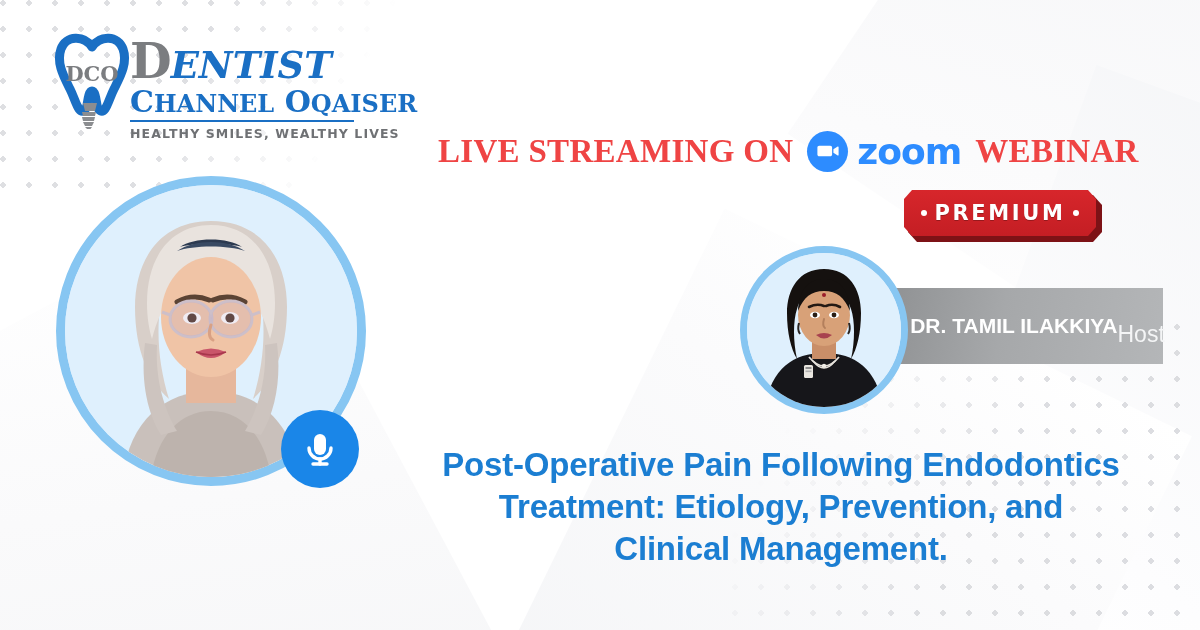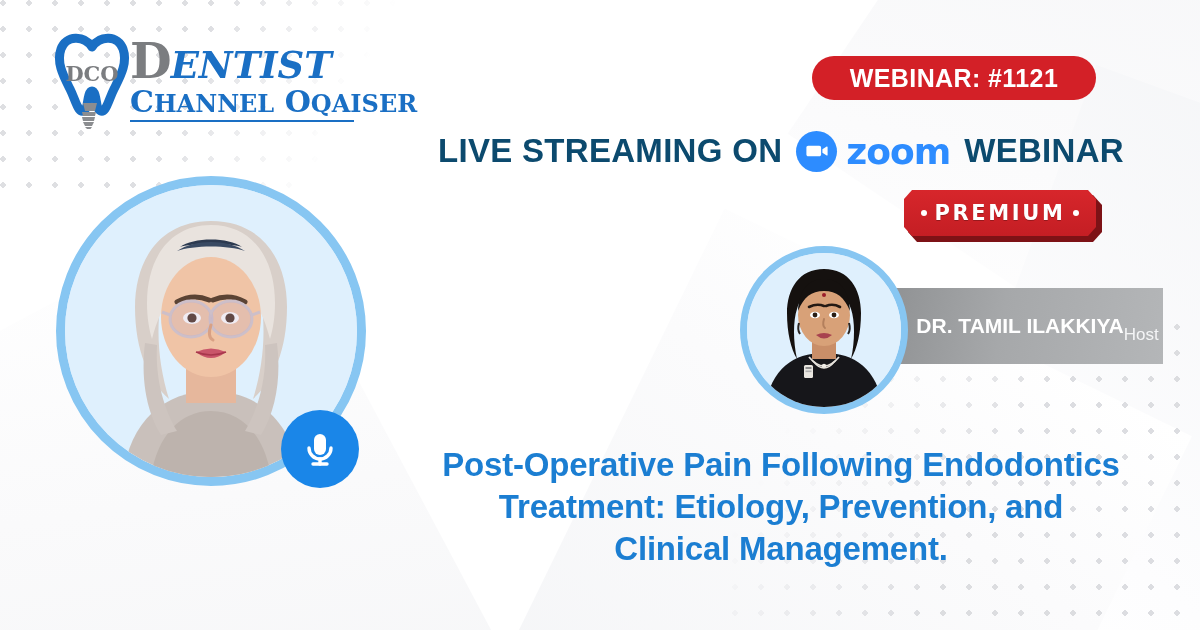--- a/index.html
+++ b/index.html
@@ -150,24 +150,24 @@
     position: absolute;
     left: 438px; top: 128px;
     height: 46px;
     display: flex;
     align-items: center;
     gap: 14px;
   }
   .live-text {
     font-size: 33px;
     font-weight: bold;
-    color: #0c4a6e;
+    color: #ef4444;
     letter-spacing: .3px;
     white-space: nowrap;
-    font-family: Liberation Sans, sans-serif;
+    font-family: Liberation Serif, serif;
   }
   .zoom-lockup {
     display: flex;
     align-items: flex-end;
     gap: 9px;
   }
   .zoom-circle {
     width: 41px; height: 41px;
     border-radius: 50%;
     background: #2d8cff;
@@ -267,21 +267,21 @@
   .host-name {
     color: #ffffff;
     font-size: 21px;
     font-weight: bold;
     white-space: nowrap;
     line-height: 1.1;
   }
   .host-role {
     margin-top: 18px;
     color: #f4f5f6;
-    font-size: 17px;
+    font-size: 23px;
     line-height: 1.1;
   }
 
   
   .portrait-main {
     position: absolute;
     left: 56px; top: 176px;
     width: 310px; height: 310px;
     border-radius: 50%;
     background: #dff0fd;
@@ -353,24 +353,24 @@
       </svg>
     </div>
     <div class="logo-text">
       <div class="logo-line1">
         <span class="d">D</span><span class="rest">ENTIST</span>
       </div>
       <div class="logo-line2">
         <span class="cap">C</span><span class="sm">HANNEL</span><span class="cap">&nbsp;</span><span class="cap">O</span><span class="sm">QAISER</span>
       </div>
       <div class="logo-rule"></div>
+      <div class="logo-tag">HEALTHY SMILES, WEALTHY LIVES</div>
     </div>
   </div>
 
-  <div class="webinar-badge">WEBINAR: #1121</div>
 
   <div class="live-row">
     <span class="live-text">LIVE STREAMING ON</span>
     <span class="zoom-lockup">
       <span class="zoom-circle">
         <svg viewBox="0 0 30 30" width="30" height="30">
           <path d="M6.2 9.8 h11.1 c1 0 1.8 .8 1.8 1.8 v6.8 c0 1 -.8 1.8 -1.8 1.8 h-11.1
                    c-1 0 -1.8 -.8 -1.8 -1.8 v-6.8 c0 -1 .8 -1.8 1.8 -1.8 z
                    M20.4 13.2 l4.3 -2.7 c.4 -.3 .9 0 .9 .5 v8 c0 .5 -.5 .8 -.9 .5 l-4.3 -2.7 z" fill="#ffffff"></path>
         </svg>

